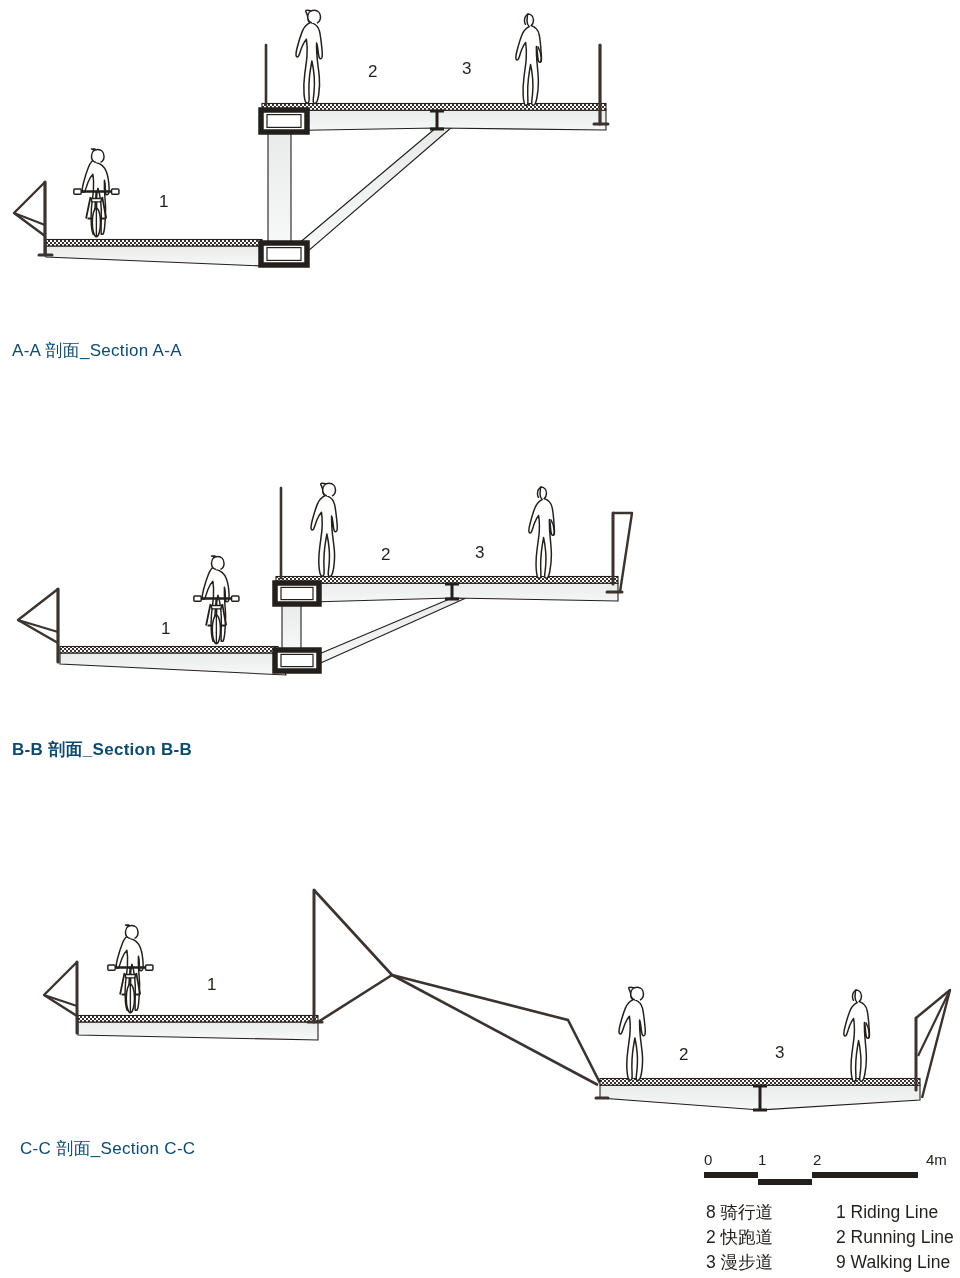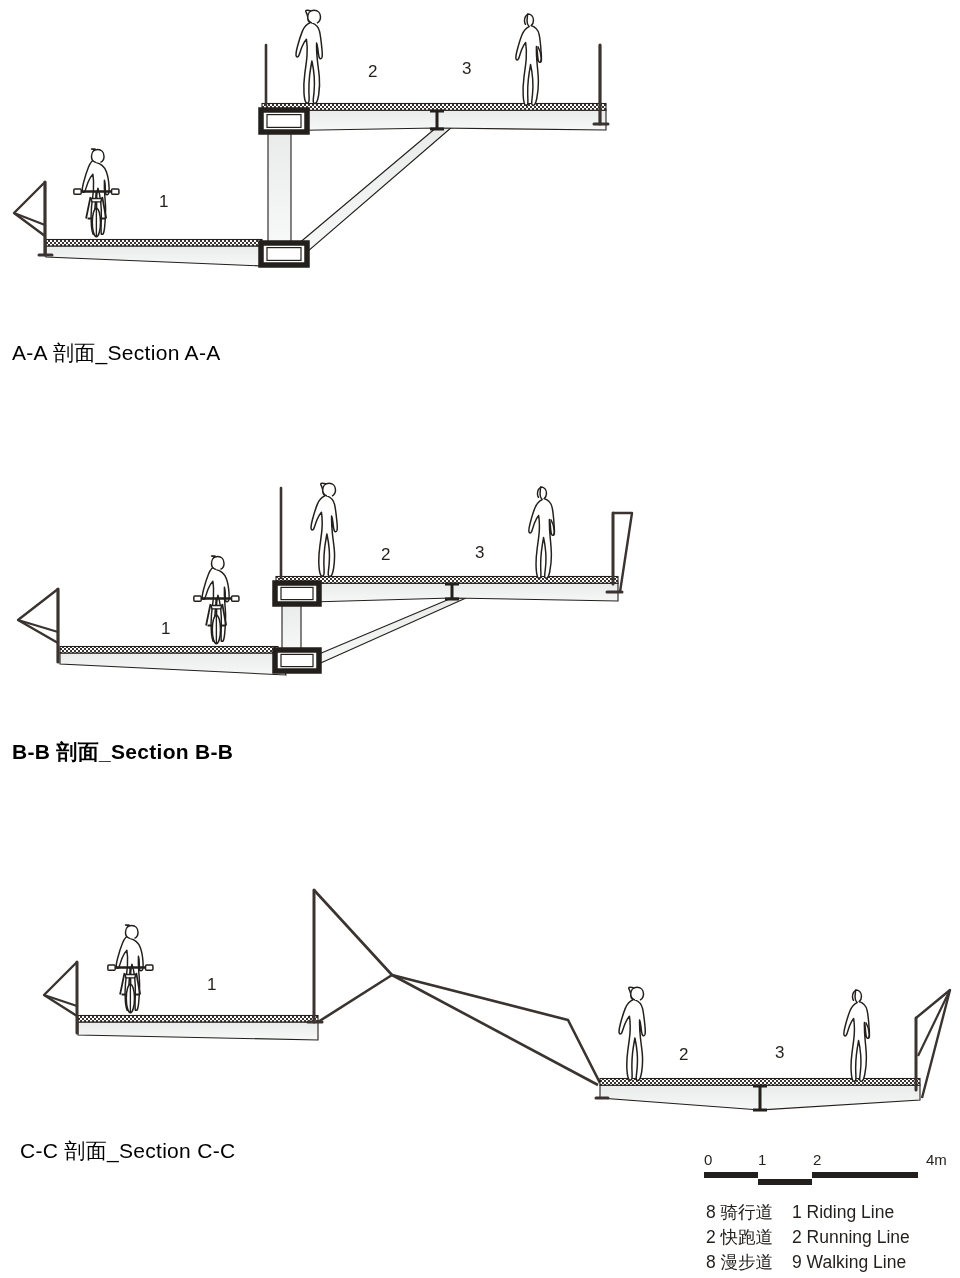--- a/index.html
+++ b/index.html
@@ -24,41 +24,41 @@
   svg.drawing {
     position: absolute;
     left: 0;
     top: 0;
     width: 960px;
     height: 1278px;
     display: block;
   }
   .caption {
     position: absolute;
-    font-size: 21px;
+    font-size: 17px;
     letter-spacing: 0.3px;
-    color: #000000;
+    color: #0c4a6e;
     white-space: nowrap;
   }
   .caption-a { left: 12px; top: 339px; }
   .caption-b { left: 12px; top: 738px; font-weight: bold; }
   .caption-c { left: 20px; top: 1137px; }
 
   .legend {
     position: absolute;
     left: 706px;
     top: 1200px;
     font-size: 17.5px;
     line-height: 25px;
     color: #231f1c;
     white-space: nowrap;
   }
   .legend-row { display: block; }
   .legend-cn { display: inline-block; width: 86px; }
-  .legend-en { display: inline-block; }
+  .legend-en { display: inline-block; margin-left: 44px; }
 
   .scalebar-labels {
     position: absolute;
     left: 700px;
     top: 1151px;
     width: 250px;
     height: 20px;
     font-size: 15px;
   }
   .scalebar-labels span {
@@ -382,17 +382,17 @@
   </div>
 
   <div class="legend">
     <div class="legend-row">
       <span class="legend-cn">8 骑行道</span><span class="legend-en">1 Riding Line</span>
     </div>
     <div class="legend-row">
       <span class="legend-cn">2 快跑道</span><span class="legend-en">2 Running Line</span>
     </div>
     <div class="legend-row">
-      <span class="legend-cn">8 漫步道</span><span class="legend-en">9 Walking Line</span>
+      <span class="legend-cn">3 漫步道</span><span class="legend-en">9 Walking Line</span>
     </div>
   </div>
 
 </div>
 
 </body></html>

